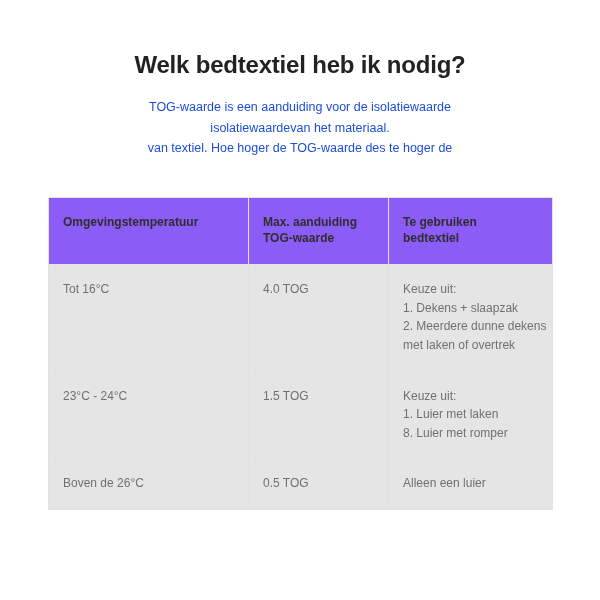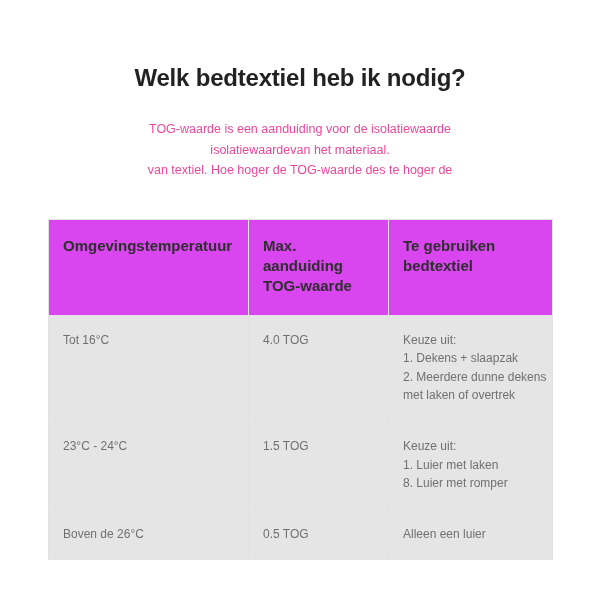--- a/index.html
+++ b/index.html
@@ -15,54 +15,54 @@
     overflow: hidden;
   }
   .page {
     position: relative;
     width: 600px;
     height: 600px;
     box-sizing: border-box;
     padding: 0 48px;
   }
   .title {
-    margin: 0;
-    padding-top: 64px;
+    margin: 16px;
+    padding-top: 35px;
     text-align: center;
     font-size: 24px;
     font-weight: bold;
     letter-spacing: -0.2px;
     color: #222222;
   }
   .intro {
-    margin: 27px auto 0 auto;
+    margin: 18px auto 0 auto;
     width: 330px;
     text-align: center;
     font-size: 12.5px;
     line-height: 1.65;
-    color: #ec4899;
+    color: #1d4ed8;
   }
   .table-wrap {
     margin-top: 38px;
   }
   table.tog-table {
     width: 504px;
     margin: 0 auto;
     border-collapse: collapse;
     table-layout: fixed;
   }
   table.tog-table th,
   table.tog-table td {
     border: 1px solid #e2e2e2;
     text-align: left;
     vertical-align: top;
   }
   table.tog-table thead th {
-    background: #d946ef;
-    font-size: 15px;
+    background: #8b5cf6;
+    font-size: 12px;
     font-weight: bold;
     color: #2e2e2e;
     padding: 16px 14px 18px 14px;
     line-height: 1.35;
   }
   table.tog-table tbody td {
     font-size: 12px;
     color: #707070;
     padding: 15px 14px 16px 14px;
     line-height: 1.55;

